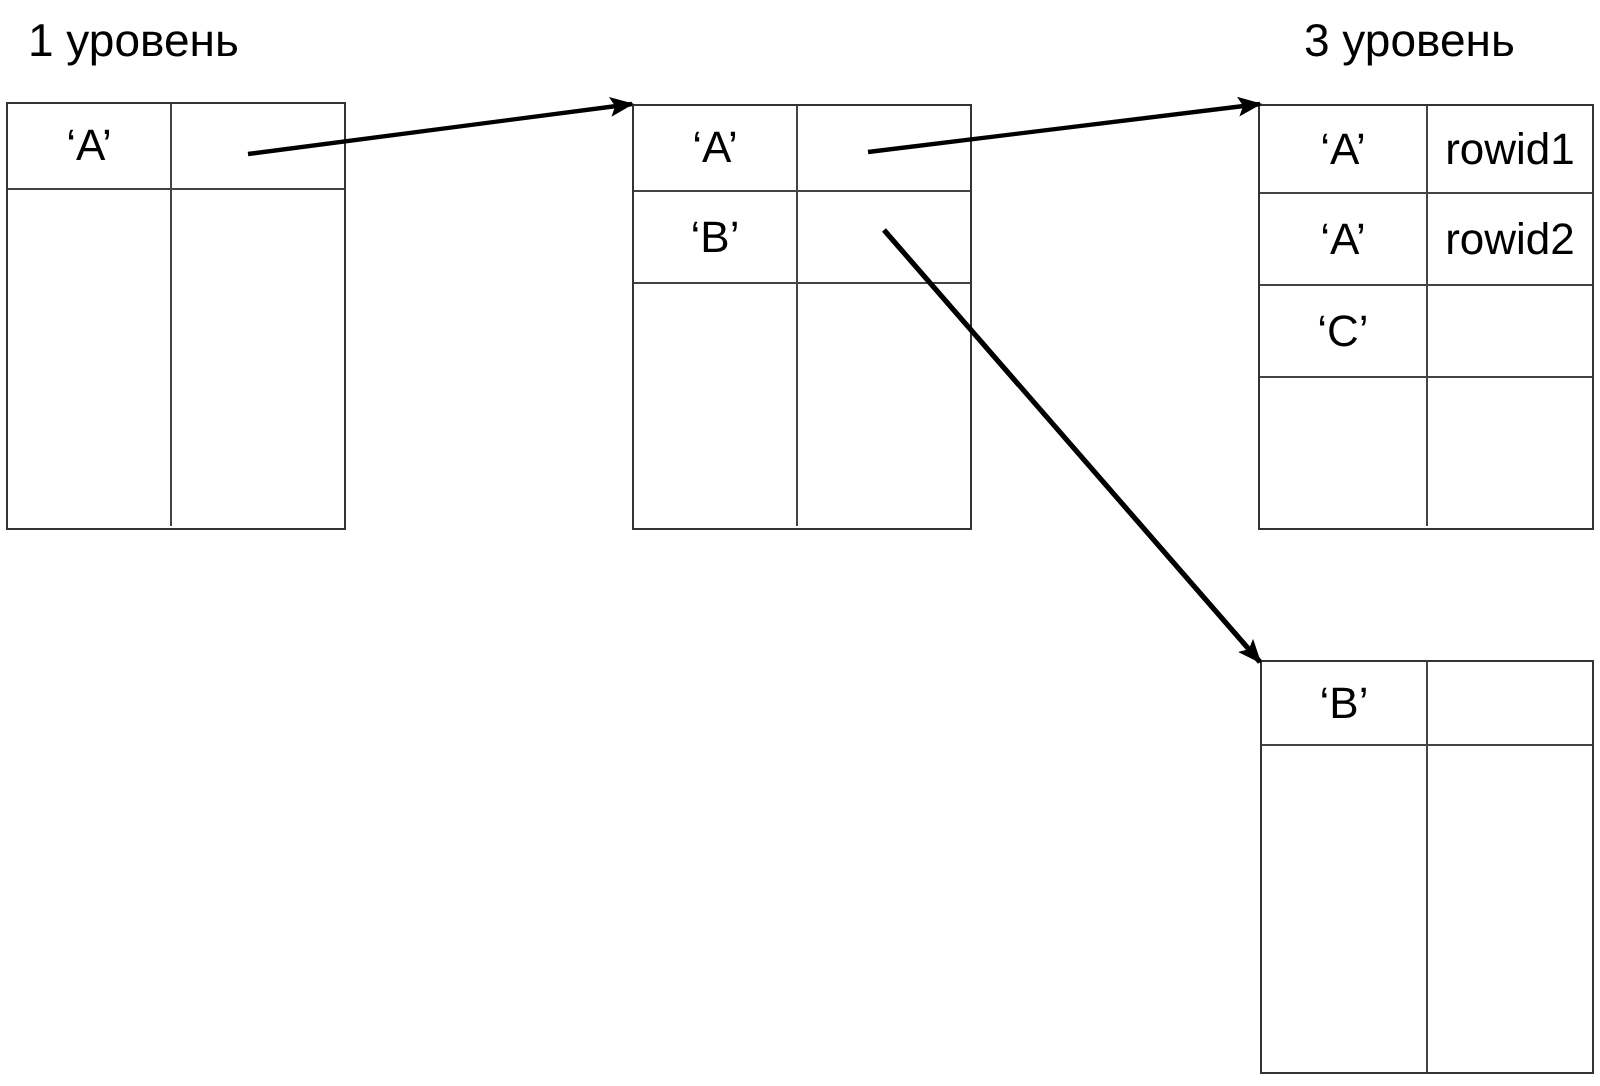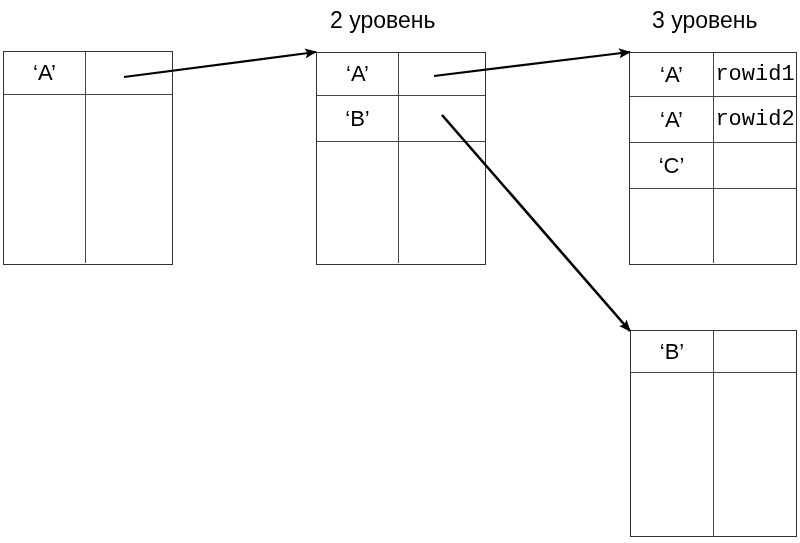--- a/index.html
+++ b/index.html
@@ -52,37 +52,36 @@
     color: #000000;
     overflow: hidden;
     white-space: nowrap;
   }
   .cell.key {
     border-right: 1.4px solid #444444;
     justify-content: center;
   }
   .cell.val {
     justify-content: center;
-    font-family: Liberation Mono, monospace;
   }
   svg.arrows {
     position: absolute;
     left: 0;
     top: 0;
     width: 800px;
     height: 543px;
     pointer-events: none;
   }
 </style>
 </head>
 <body>
 
 <div id="canvas">
 
-  <div class="level-title" style="left:330px; top:6px;">2 уровень</div>
+  <div class="level-title" style="left:14px; top:6px;">1 уровень</div>
   <div class="level-title" style="left:641px; top:6px;margin-left:11px;">3 уровень</div>
 
   <div class="tbl" id="table-level-1" style="left:3px; top:51px; width:170px; height:214px;">
     <div class="tbl-row" style="height:43px;">
       <div class="cell key" style="width:82px; height:100%;">‘A’</div>
       <div class="cell val" style="width:85px; height:100%;"></div>
     </div>
     <div class="tbl-row last" style="height:168px;">
       <div class="cell key" style="width:82px; height:100%;"></div>
       <div class="cell val" style="width:85px; height:100%;"></div>

